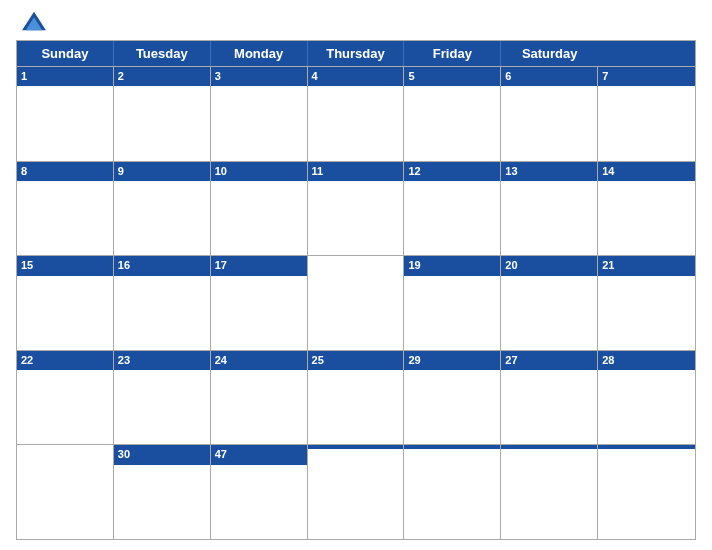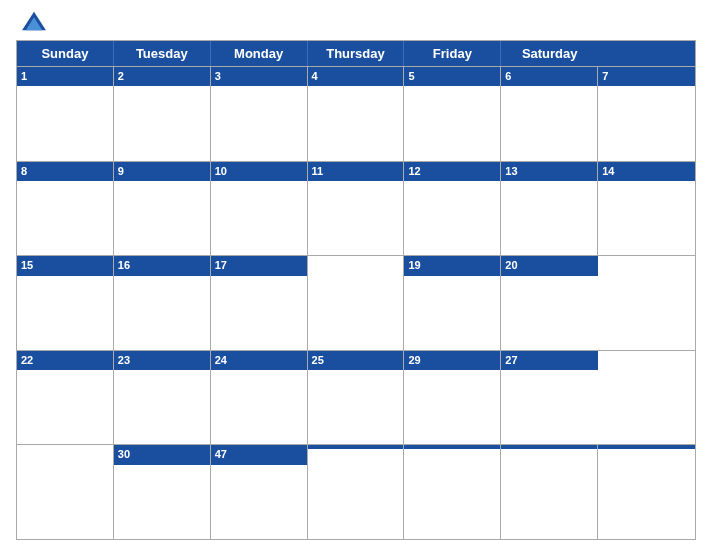--- a/index.html
+++ b/index.html
@@ -237,20 +237,24 @@
             <div class="cell-content"></div>
           </div>
           <div class="cal-cell">
             <div class="cell-number">19</div>
             <div class="cell-content"></div>
           </div>
           <div class="cal-cell">
             <div class="cell-number">20</div>
             <div class="cell-content"></div>
           </div>
+          <div class="cal-cell">
+            <div class="cell-number">21</div>
+            <div class="cell-content"></div>
+          </div>
         </div>
         <div class="cal-week">
           <div class="cal-cell">
             <div class="cell-number">22</div>
             <div class="cell-content"></div>
           </div>
           <div class="cal-cell">
             <div class="cell-number">23</div>
             <div class="cell-content"></div>
           </div>
@@ -261,20 +265,24 @@
           <div class="cal-cell">
             <div class="cell-number">25</div>
             <div class="cell-content"></div>
           </div>
           <div class="cal-cell">
             <div class="cell-number">29</div>
             <div class="cell-content"></div>
           </div>
           <div class="cal-cell">
             <div class="cell-number">27</div>
+            <div class="cell-content"></div>
+          </div>
+          <div class="cal-cell">
+            <div class="cell-number">28</div>
             <div class="cell-content"></div>
           </div>
         </div>
         <div class="cal-week">
           <div class="cal-cell">
             <div class="cell-content"></div>
           </div>
           <div class="cal-cell">
             <div class="cell-number">30</div>
             <div class="cell-content"></div>

